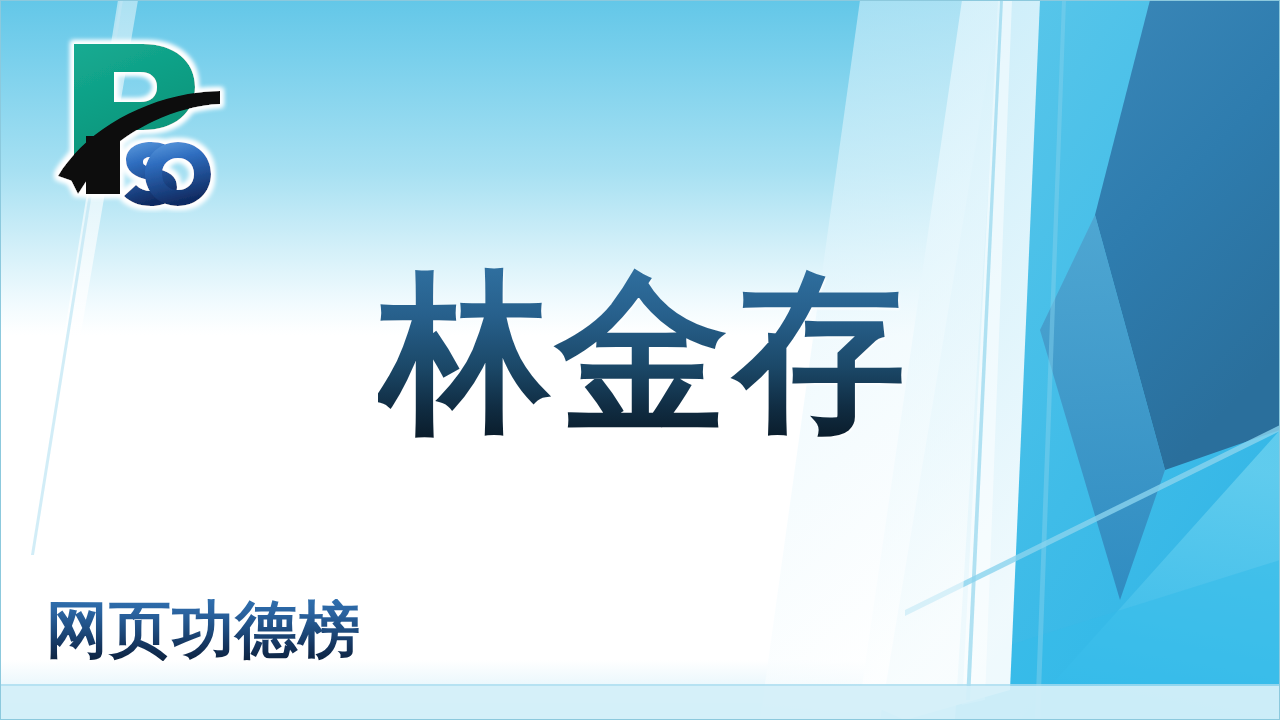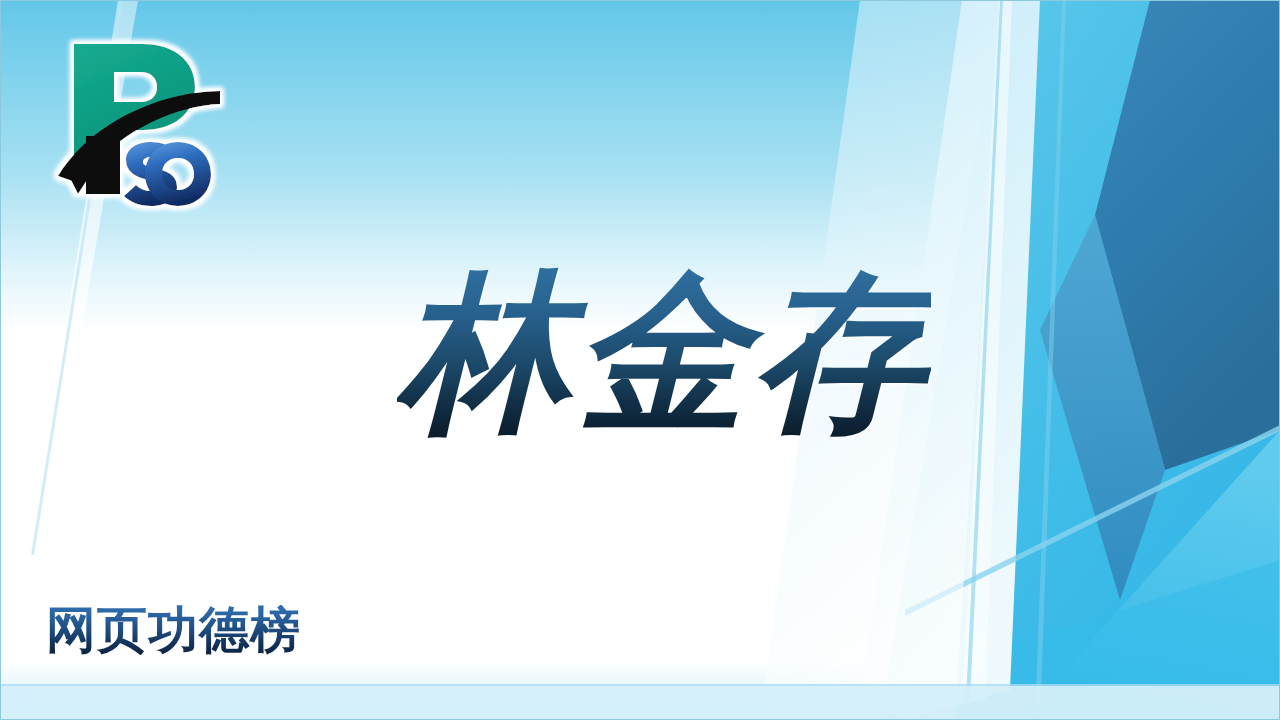--- a/index.html
+++ b/index.html
@@ -61,28 +61,27 @@
     position: absolute;
     left: 48px;
     top: 28px;
     width: 185px;
     height: 185px;
   }
 
   
   #title {
     position: absolute;
-    left: 331px;
+    left: 345px;
     top: 248px;
     width: 600px;
     height: 210px;
     display: flex;
     align-items: center;
-    justify-content: flex-end;
-    font-style: italic;
+    justify-content: center;
   }
   #title-text {
     font-family: "DejaVu Sans", "Liberation Sans", sans-serif;
     font-weight: bold;
     font-size: 172px;
     line-height: 1;
     letter-spacing: 6px;
     white-space: nowrap;
     background: linear-gradient(to bottom, #2f6f9f 0%, #27608c 28%, #1b4868 58%, #102c42 82%, #0a1c2a 100%);
     -webkit-background-clip: text;
@@ -98,21 +97,21 @@
     left: 46px;
     top: 584px;
     height: 92px;
     display: flex;
     align-items: center;
   }
   #footer-caption-text {
     position: relative;
     font-family: "DejaVu Sans", "Liberation Sans", sans-serif;
     font-weight: bold;
-    font-size: 50px;
+    font-size: 62px;
     line-height: 1;
     letter-spacing: 1px;
     white-space: nowrap;
     background: linear-gradient(to bottom, #2f6fae 0%, #2a63a0 22%, #1d4a7c 52%, #13325a 78%, #0d2340 100%);
     -webkit-background-clip: text;
     background-clip: text;
     color: transparent;
     -webkit-text-fill-color: transparent;
     filter:
       drop-shadow(0 0 2px #ffffff)

